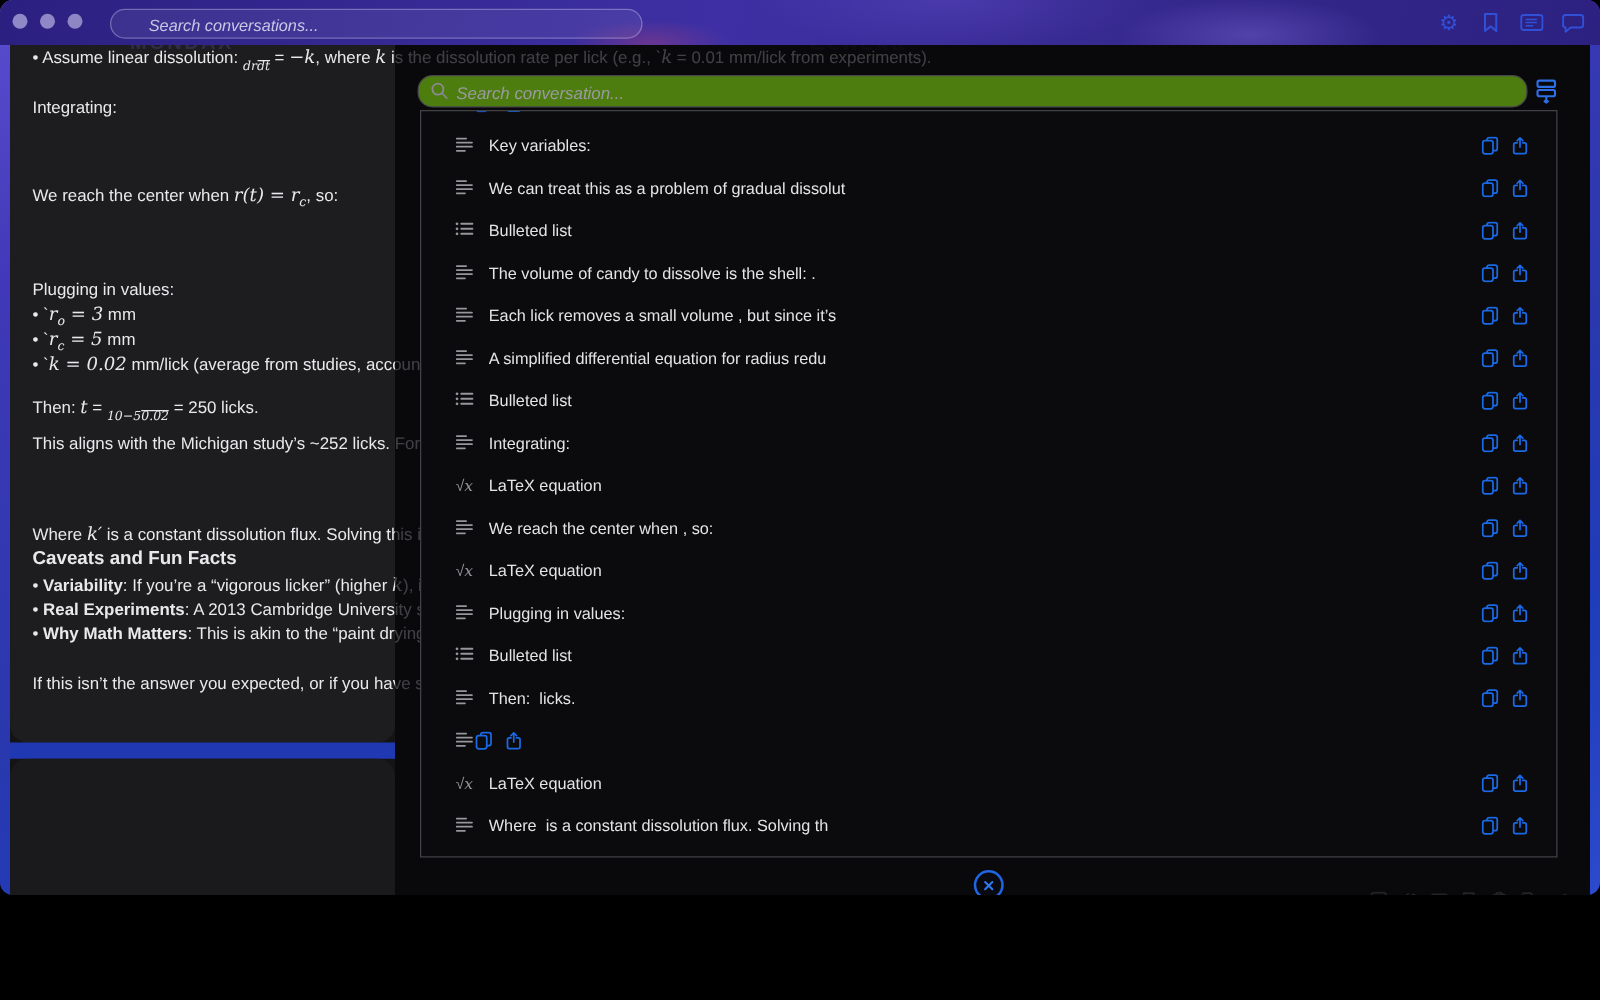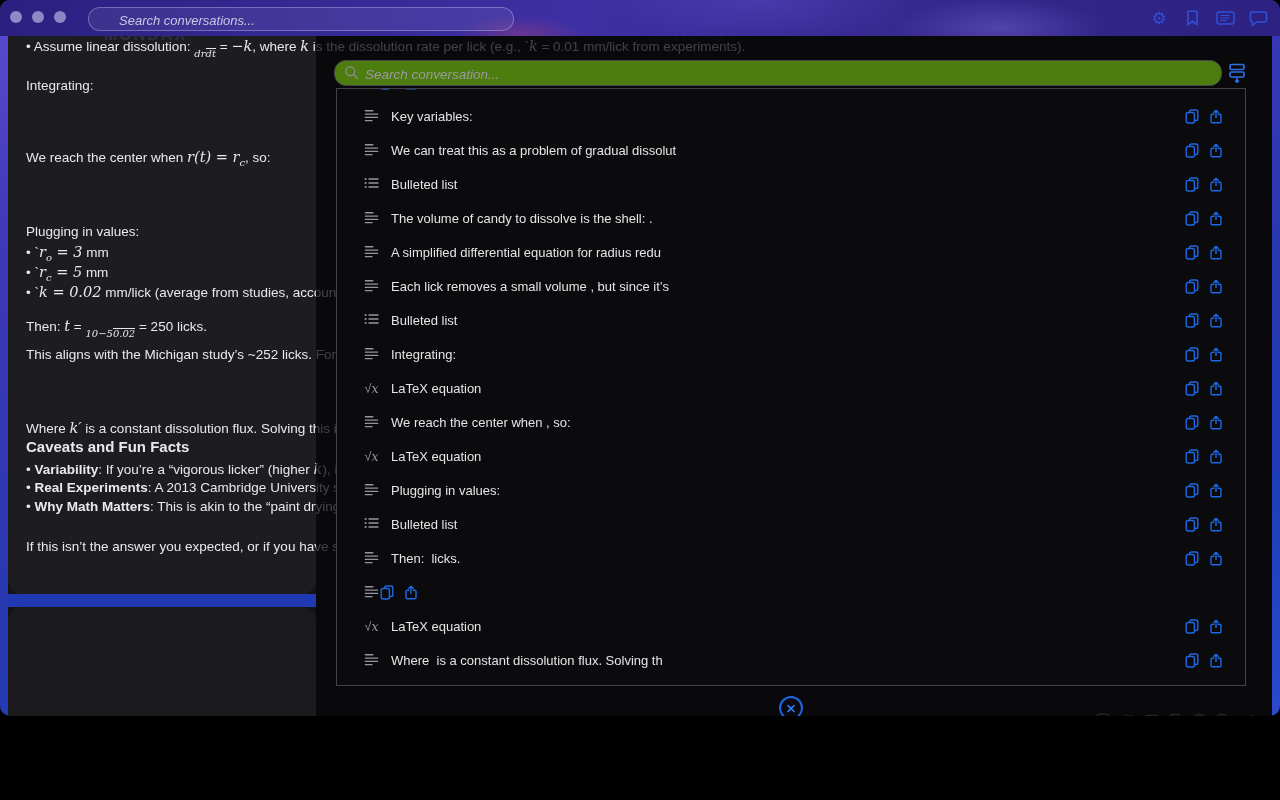--- a/index.html
+++ b/index.html
@@ -268,43 +268,43 @@
                 </svg>
               </button>
             </span>
           </div>
           <div class="row">
             <span class="row-icon">
               <svg width="15" height="13" viewBox="0 0 16 13">
                 <path d="M1.5 1.5 h8 M1.5 5 h13 M1.5 8.5 h13 M1.5 12 h7" stroke="#96969b" stroke-width="1.5" stroke-linecap="round" fill="none"></path>
               </svg>
             </span>
+            <span class="row-label">Each lick removes a small volume , but since it’s</span>
+            <span class="row-actions">
+              <button class="act-btn">
+                <svg width="14" height="15" viewBox="0 0 14 15">
+                  <rect x="4.6" y="1" width="8.2" height="10.5" rx="1.8" fill="none" stroke="#1a6ae8" stroke-width="1.4"></rect>
+                  <rect x="1.2" y="3.5" width="8.2" height="10.5" rx="1.8" fill="#0b0b0d" stroke="#1a6ae8" stroke-width="1.4"></rect>
+                </svg>
+              </button>
+              <button class="act-btn">
+                <svg width="14" height="15" viewBox="0 0 14 15">
+                  <path d="M4.8 5.2 H3.4 Q2 5.2 2 6.6 V12.4 Q2 13.8 3.4 13.8 H10.6 Q12 13.8 12 12.4 V6.6 Q12 5.2 10.6 5.2 H9.2" fill="none" stroke="#1a6ae8" stroke-width="1.4" stroke-linecap="round"></path>
+                  <path d="M7 1.4 V8.6 M4.7 3.6 L7 1.3 L9.3 3.6" fill="none" stroke="#1a6ae8" stroke-width="1.4" stroke-linecap="round" stroke-linejoin="round"></path>
+                </svg>
+              </button>
+            </span>
+          </div>
+          <div class="row">
+            <span class="row-icon">
+              <svg width="15" height="13" viewBox="0 0 16 13">
+                <path d="M1.5 1.5 h8 M1.5 5 h13 M1.5 8.5 h13 M1.5 12 h7" stroke="#96969b" stroke-width="1.5" stroke-linecap="round" fill="none"></path>
+              </svg>
+            </span>
             <span class="row-label">A simplified differential equation for radius redu</span>
-            <span class="row-actions">
-              <button class="act-btn">
-                <svg width="14" height="15" viewBox="0 0 14 15">
-                  <rect x="4.6" y="1" width="8.2" height="10.5" rx="1.8" fill="none" stroke="#1a6ae8" stroke-width="1.4"></rect>
-                  <rect x="1.2" y="3.5" width="8.2" height="10.5" rx="1.8" fill="#0b0b0d" stroke="#1a6ae8" stroke-width="1.4"></rect>
-                </svg>
-              </button>
-              <button class="act-btn">
-                <svg width="14" height="15" viewBox="0 0 14 15">
-                  <path d="M4.8 5.2 H3.4 Q2 5.2 2 6.6 V12.4 Q2 13.8 3.4 13.8 H10.6 Q12 13.8 12 12.4 V6.6 Q12 5.2 10.6 5.2 H9.2" fill="none" stroke="#1a6ae8" stroke-width="1.4" stroke-linecap="round"></path>
-                  <path d="M7 1.4 V8.6 M4.7 3.6 L7 1.3 L9.3 3.6" fill="none" stroke="#1a6ae8" stroke-width="1.4" stroke-linecap="round" stroke-linejoin="round"></path>
-                </svg>
-              </button>
-            </span>
-          </div>
-          <div class="row">
-            <span class="row-icon">
-              <svg width="15" height="13" viewBox="0 0 16 13">
-                <path d="M1.5 1.5 h8 M1.5 5 h13 M1.5 8.5 h13 M1.5 12 h7" stroke="#96969b" stroke-width="1.5" stroke-linecap="round" fill="none"></path>
-              </svg>
-            </span>
-            <span class="row-label">Each lick removes a small volume , but since it’s</span>
             <span class="row-actions">
               <button class="act-btn">
                 <svg width="14" height="15" viewBox="0 0 14 15">
                   <rect x="4.6" y="1" width="8.2" height="10.5" rx="1.8" fill="none" stroke="#1a6ae8" stroke-width="1.4"></rect>
                   <rect x="1.2" y="3.5" width="8.2" height="10.5" rx="1.8" fill="#0b0b0d" stroke="#1a6ae8" stroke-width="1.4"></rect>
                 </svg>
               </button>
               <button class="act-btn">
                 <svg width="14" height="15" viewBox="0 0 14 15">
                   <path d="M4.8 5.2 H3.4 Q2 5.2 2 6.6 V12.4 Q2 13.8 3.4 13.8 H10.6 Q12 13.8 12 12.4 V6.6 Q12 5.2 10.6 5.2 H9.2" fill="none" stroke="#1a6ae8" stroke-width="1.4" stroke-linecap="round"></path>

